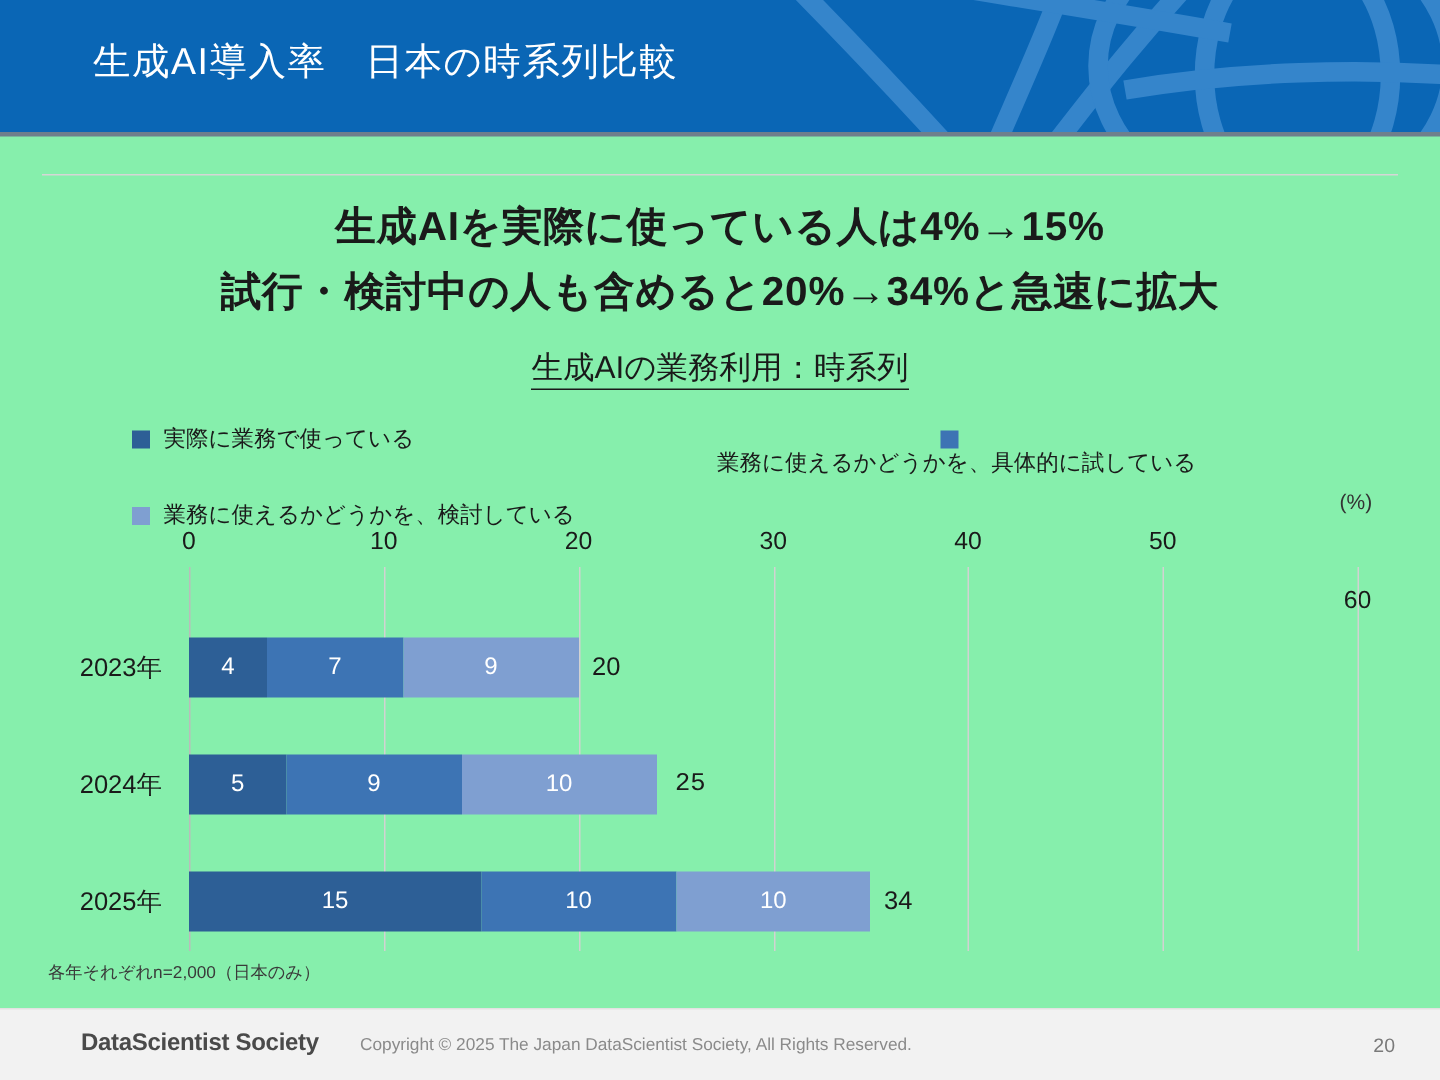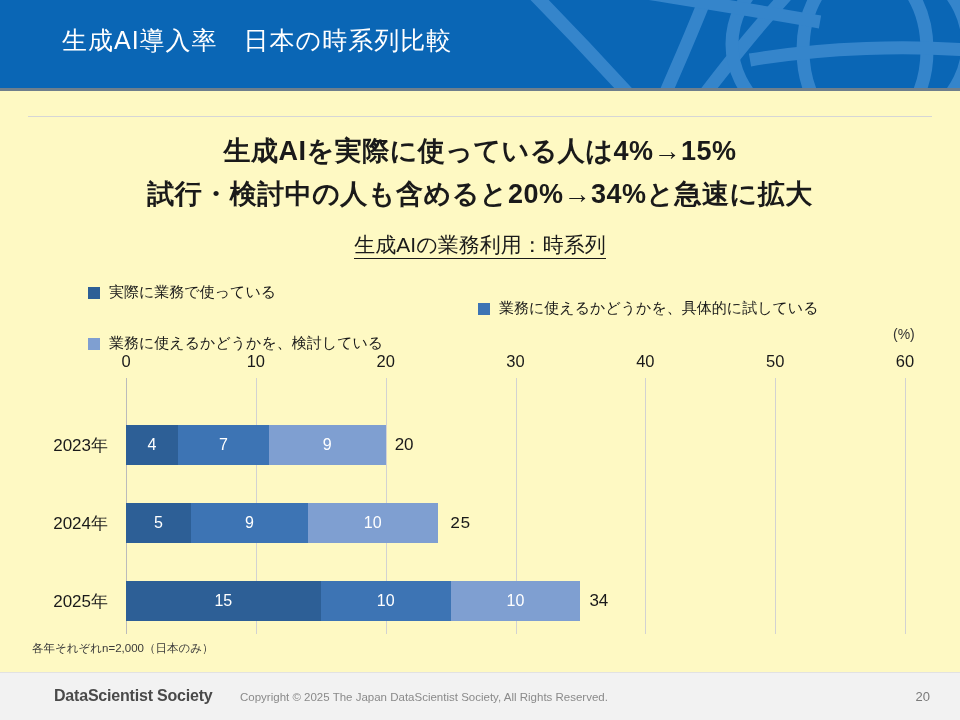--- a/index.html
+++ b/index.html
@@ -9,21 +9,21 @@
     height: 720px;
     overflow: hidden;
     background: #ffffff;
     font-family: "Liberation Sans", "DejaVu Sans", sans-serif;
   }
 
   #slide {
     position: relative;
     width: 960px;
     height: 720px;
-    background: #fef9c3;
+    background: #86efac;
   }
 
   
   #header {
     position: absolute;
     left: 0; top: 0;
     width: 960px; height: 88px;
     background: #0a66b5;
     overflow: hidden;
   }
@@ -101,21 +101,21 @@
     font-size: 15px;
     color: #1a1a1a;
   }
   .legend-swatch {
     width: 12px; height: 12px;
     margin-right: 9px;
     display: inline-block;
     flex: 0 0 auto;
   }
   #legend-0 { left: 88px; top: 0px; }
-  #legend-1 { left: 478px; top: 16px; }
+  #legend-1 { left: 478px; top: 4px; flex-direction: column; }
   #legend-2 { left: 88px; top: 34px; margin-top: 17px; }
 
   #pct-label {
     position: absolute;
     left: 893px; top: 326px;
     font-size: 14px;
     color: #333333;
   }
 
   
@@ -273,21 +273,21 @@
   <div id="pct-label">(%)</div>
 
   <div id="plot">
     <div id="ticks-layer">
         <div class="axis-tick-label" style="left: 126px;">0</div>
         <div class="axis-tick-label" style="left: 255.833px;">10</div>
         <div class="axis-tick-label" style="left: 385.667px;">20</div>
         <div class="axis-tick-label" style="left: 515.5px;">30</div>
         <div class="axis-tick-label" style="left: 645.333px;">40</div>
         <div class="axis-tick-label" style="left: 775.167px;">50</div>
-        <div class="axis-tick-label" style="left: 905px;">60</div>
+        <div class="axis-tick-label" style="left: 905px; margin-top: 39px;">60</div>
       </div>
     <div id="grid-layer">
         <div class="gridline" id="axis-zero-line" style="left: 126px;"></div>
         <div class="gridline" id="" style="left: 255.833px;"></div>
         <div class="gridline" id="" style="left: 385.667px;"></div>
         <div class="gridline" id="" style="left: 515.5px;"></div>
         <div class="gridline" id="" style="left: 645.333px;"></div>
         <div class="gridline" id="" style="left: 775.167px;"></div>
         <div class="gridline" id="" style="left: 905px;"></div>
       </div>

